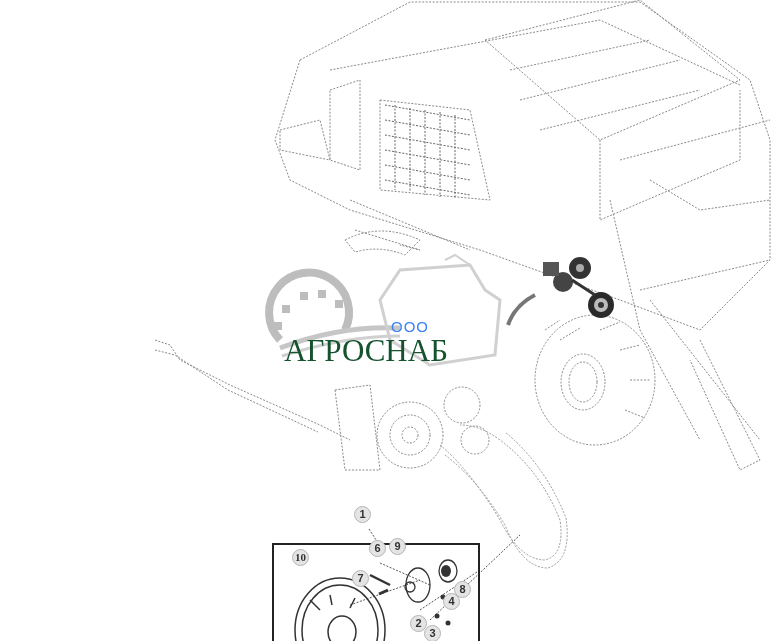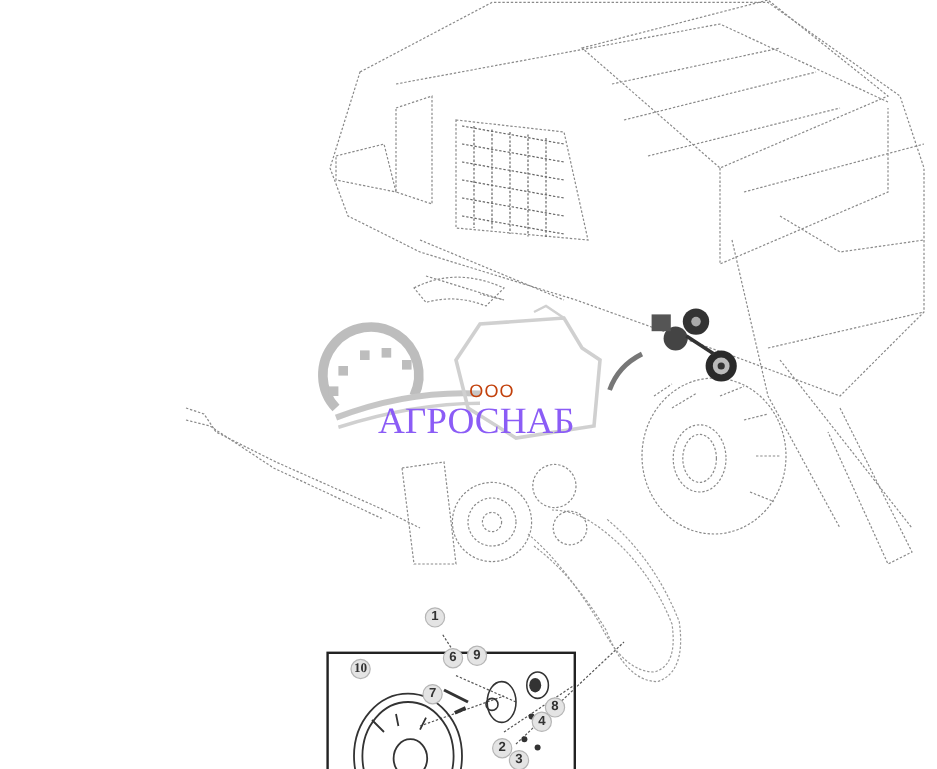--- a/index.html
+++ b/index.html
@@ -1,22 +1,22 @@
 <!DOCTYPE html>
 <html><head>
 <meta charset="utf-8">
 <style>
   html,body{margin:0;padding:0;background:#fff;}
   body{width:781px;height:641px;position:relative;overflow:hidden;font-family:"Liberation Sans",sans-serif;}
   #stage{position:absolute;left:0;top:0;width:781px;height:641px;}
   .callout{position:absolute;width:15px;height:15px;border-radius:50%;background:#e4e4e4;border:1px solid #b5b5b5;
     font-size:11px;font-weight:bold;color:#333;display:flex;align-items:center;justify-content:center;line-height:1;}
   .detail-box{position:absolute;left:272px;top:543px;width:208px;height:110px;border:2px solid #222;box-sizing:border-box;background:transparent;}
-  .wm-ooo{position:absolute;left:391px;top:318px;font-size:15px;color:#c2410c;letter-spacing:1px;font-family:"Liberation Sans",sans-serif;}
-  .wm-name{position:absolute;left:315px;top:333px;font-size:31px;color:#8b5cf6;font-family:"Liberation Serif",serif;letter-spacing:0px;}
+  .wm-ooo{position:absolute;left:391px;top:318px;font-size:15px;color:#3b82f6;letter-spacing:1px;font-family:"Liberation Sans",sans-serif;}
+  .wm-name{position:absolute;left:284px;top:333px;font-size:31px;color:#14532d;font-family:"Liberation Serif",serif;letter-spacing:0px;}
 </style>
 </head>
 <body>
 
 <svg id="stage" viewBox="0 0 781 641" xmlns="http://www.w3.org/2000/svg">
   <g fill="none" stroke="#8a8a8a" stroke-width="1" stroke-dasharray="2 1.5">
 
     <g>
       <path d="M300 60 L410 2 L640 2 L750 80 L770 140 L770 260 L700 330 L620 300 L480 250 L350 210 L290 180 L275 140 Z"></path>
       <path d="M330 70 L600 20 L740 85"></path>

